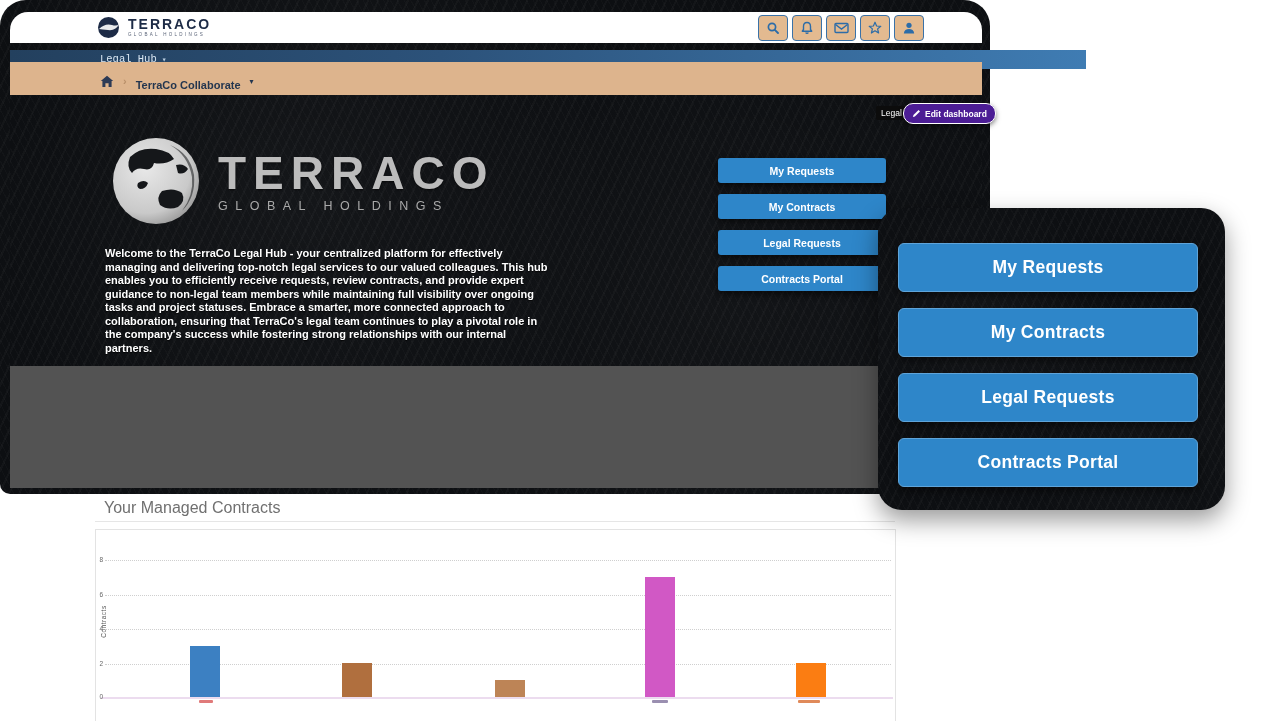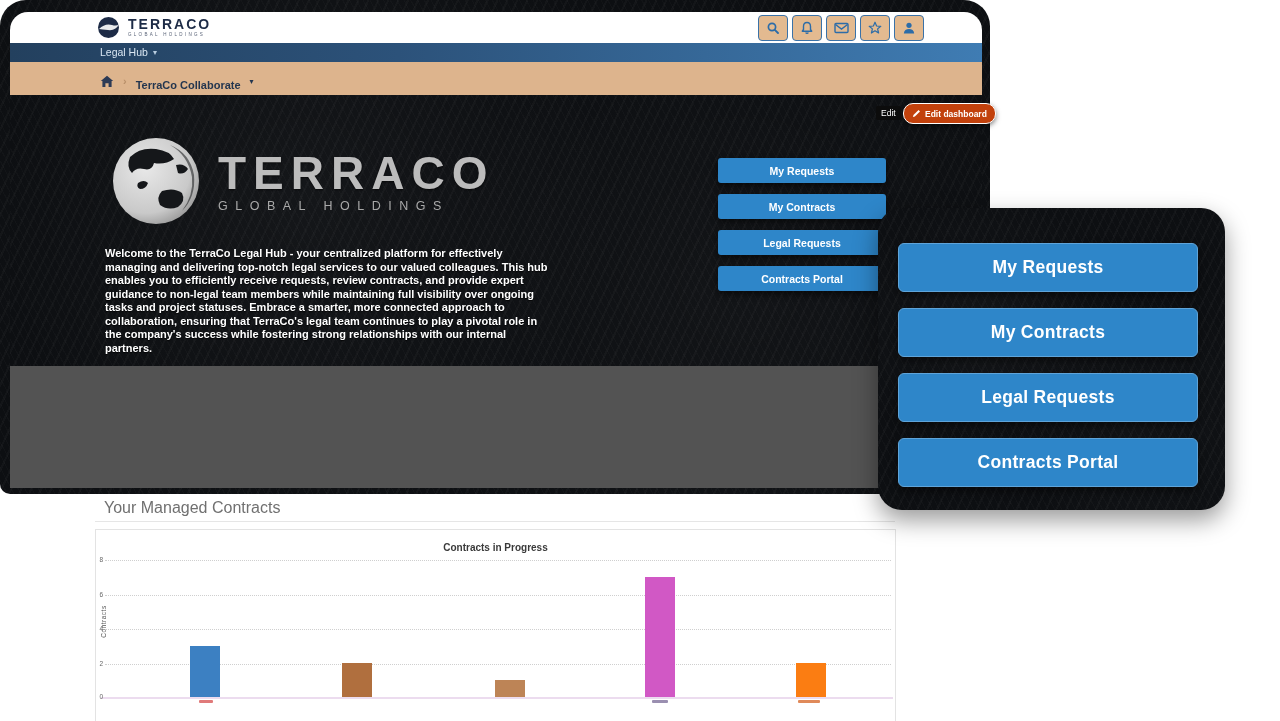--- a/index.html
+++ b/index.html
@@ -25,22 +25,22 @@
   .header { left:10px; top:12px; width:972px; height:31px; background:#ffffff; border-radius:18px 18px 0 0; }
   .logo-wrap { left:86px; top:3px; display:flex; align-items:center; gap:7px; }
   .brand-sm { font-size:14px; font-weight:bold; letter-spacing:2px; color:#1d2b46; line-height:13px; }
   .tagline-sm { font-size:4.5px; letter-spacing:2.3px; color:#5a6activated78; color:#5a6478; margin-top:1px; }
   .hdr-icons { left:748px; top:3px; display:flex; gap:4px; }
   .icon-btn { width:30px; height:26px; background:#e3ba90; border:1.5px solid #3a72a8;
               border-radius:4px; display:flex; align-items:center; justify-content:center; cursor:pointer; }
   .icon-btn svg { display:block; }
 
   
-  .nav { left:10px; top:43px; width:972px; height:19px;
-         background:linear-gradient(90deg,#23405e 0%, #2c527a 40%, #3f7cb3 100%); }
+  .nav { left:10px; top:50px; width:1076px; height:19px;
+         background:linear-gradient(90deg,#23405e 0%, #2c527a 40%, #3f7cb3 100%);font-family:Liberation Mono, monospace; }
   .nav-item { left:90px; top:3px; font-size:10.5px; color:#d9e6f2; display:flex; gap:5px; align-items:center; cursor:pointer; }
   .nav-caret { font-size:8px; color:#b9cde0; }
 
   
   .crumb-bar { left:10px; top:62px; width:972px; height:33px; background:#ddb48d; }
   .crumb { left:90px; top:9px; display:flex; align-items:center; gap:9px; }
   .crumb-label { font-size:11px; font-weight:bold; color:#24364f;margin-top:8px; }
   .crumb-sep { font-size:11px; color:#b9906a; font-weight:bold; }
   .crumb-caret { font-size:8px; color:#24364f; }
 
@@ -52,21 +52,21 @@
   .hero-tagline { font-size:12.5px; letter-spacing:7.5px; color:#a9a9a9; margin-top:3px; }
   .welcome { left:95px; top:152px; width:448px; font-size:11px; font-weight:bold; color:#ffffff;
              line-height:13.5px; text-shadow:0 1px 1px rgba(0,0,0,0.8); }
   .hero-btn { left:708px; width:168px; height:25px; background:#2e86c9; border-radius:3px;
               color:#ffffff; font-size:10.5px; font-weight:bold; display:flex; align-items:center;
               justify-content:center; box-shadow:0 3px 6px rgba(0,0,0,0.55); cursor:pointer; }
 
   
   .edit-tip { left:876px; top:106px; background:#0c0c0c; color:#ffffff; font-size:8.5px;
               padding:2px 5px; border-radius:2px; }
-  .edit-btn { left:903px; top:103px; height:21px; background:#c2410c; border:1.5px solid #ffffff;
+  .edit-btn { left:903px; top:103px; height:21px; background:#4c1d95; border:1.5px solid #ffffff;
               border-radius:10px; color:#ffffff; font-size:8.5px; font-weight:bold;
               display:flex; align-items:center; gap:4px; padding:0 8px; cursor:pointer;
               box-shadow:0 2px 5px rgba(0,0,0,0.5); }
 
   
   .strip { left:10px; top:366px; width:972px; height:122px; background:#535353; }
 
   
   .section-title { left:104px; top:499px; font-size:16px; color:#707070; }
   .section-divider { left:95px; top:521px; width:800px; height:1px; background:#e6e6e6; }
@@ -184,40 +184,39 @@
       </div>
     </div>
     <div class="abs welcome">Welcome to the TerraCo Legal Hub - your centralized platform for effectively managing and delivering top-notch legal services to our valued colleagues. This hub enables you to efficiently receive requests, review contracts, and provide expert guidance to non-legal team members while maintaining full visibility over ongoing tasks and project statuses. Embrace a smarter, more connected approach to collaboration, ensuring that TerraCo's legal team continues to play a pivotal role in the company's success while fostering strong relationships with our internal partners.</div>
 
     <div class="abs hero-btn" style="top:63px;">My Requests</div>
     <div class="abs hero-btn" style="top:99px;">My Contracts</div>
     <div class="abs hero-btn" style="top:135px;">Legal Requests</div>
     <div class="abs hero-btn" style="top:171px;">Contracts Portal</div>
   </div>
 
-  <div class="abs edit-tip">Edit</div>
+  <div class="abs edit-tip">Legal</div>
   <div class="abs edit-btn">
     <svg width="9" height="9" viewBox="0 0 10 10">
       <path d="M1 9 L 1.6 6.8 L 7.3 1.1 L 8.9 2.7 L 3.2 8.4 Z" fill="#ffffff"></path>
     </svg>
     <span>Edit dashboard</span>
   </div>
 
   <div class="abs strip">
     
     
     
     
   </div>
 
   <div class="abs section-title">Your Managed Contracts</div>
   <div class="abs section-divider"></div>
 
   <div class="abs chart-card">
-    <div class="abs chart-title">Contracts in Progress</div>
     <div class="abs ylab">Contracts</div>
 
     <div class="abs gridline" style="top:30px;"></div>
     <div class="abs gridline" style="top:65px;"></div>
     <div class="abs gridline" style="top:99px;"></div>
     <div class="abs gridline" style="top:134px;"></div>
     <div class="abs axisline"></div>
 
     <div class="abs ytick" style="top:26px;">8</div>
     <div class="abs ytick" style="top:61px;">6</div>

